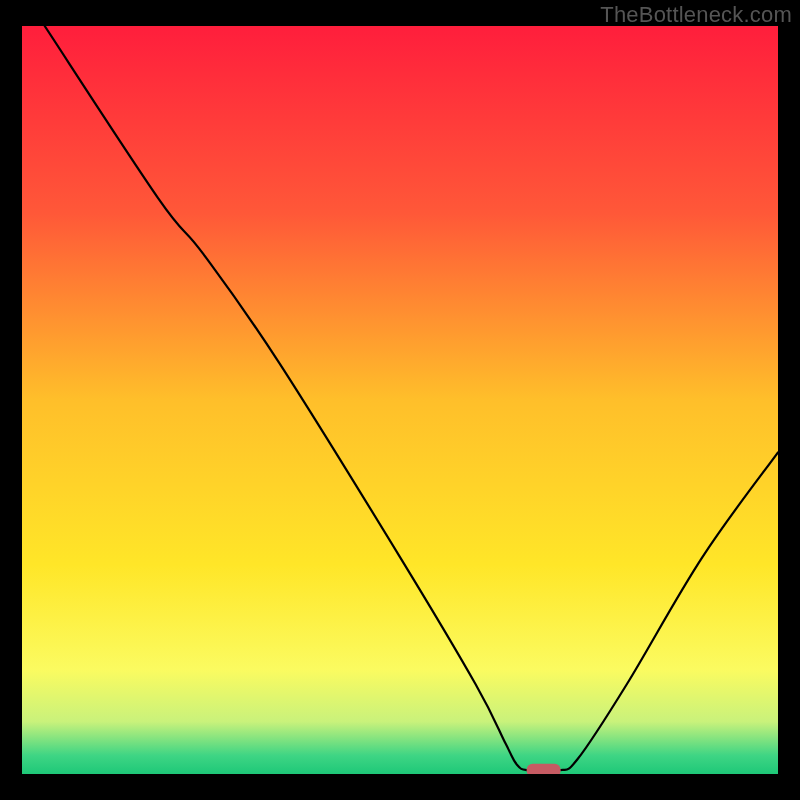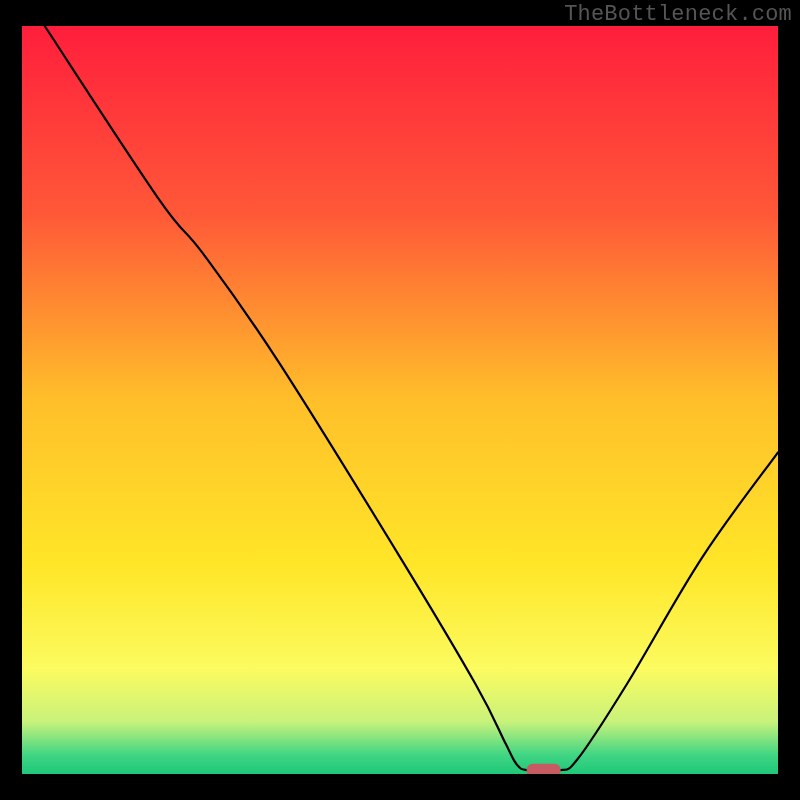--- a/index.html
+++ b/index.html
@@ -18,21 +18,21 @@
     background: #000;
   }
   .watermark {
     position: absolute;
     top: 2px;
     right: 8px;
     color: #555;
     font-size: 22px;
     font-weight: 500;
     letter-spacing: 0.2px;
-    font-family: Liberation Mono, monospace;
+    font-family: Liberation Sans, sans-serif;
     z-index: 20;
   }
   .plot-wrap {
     position: absolute;
     left: 22px;
     top: 26px;
     width: 756px;
     height: 748px;
   }
   svg.plot {

